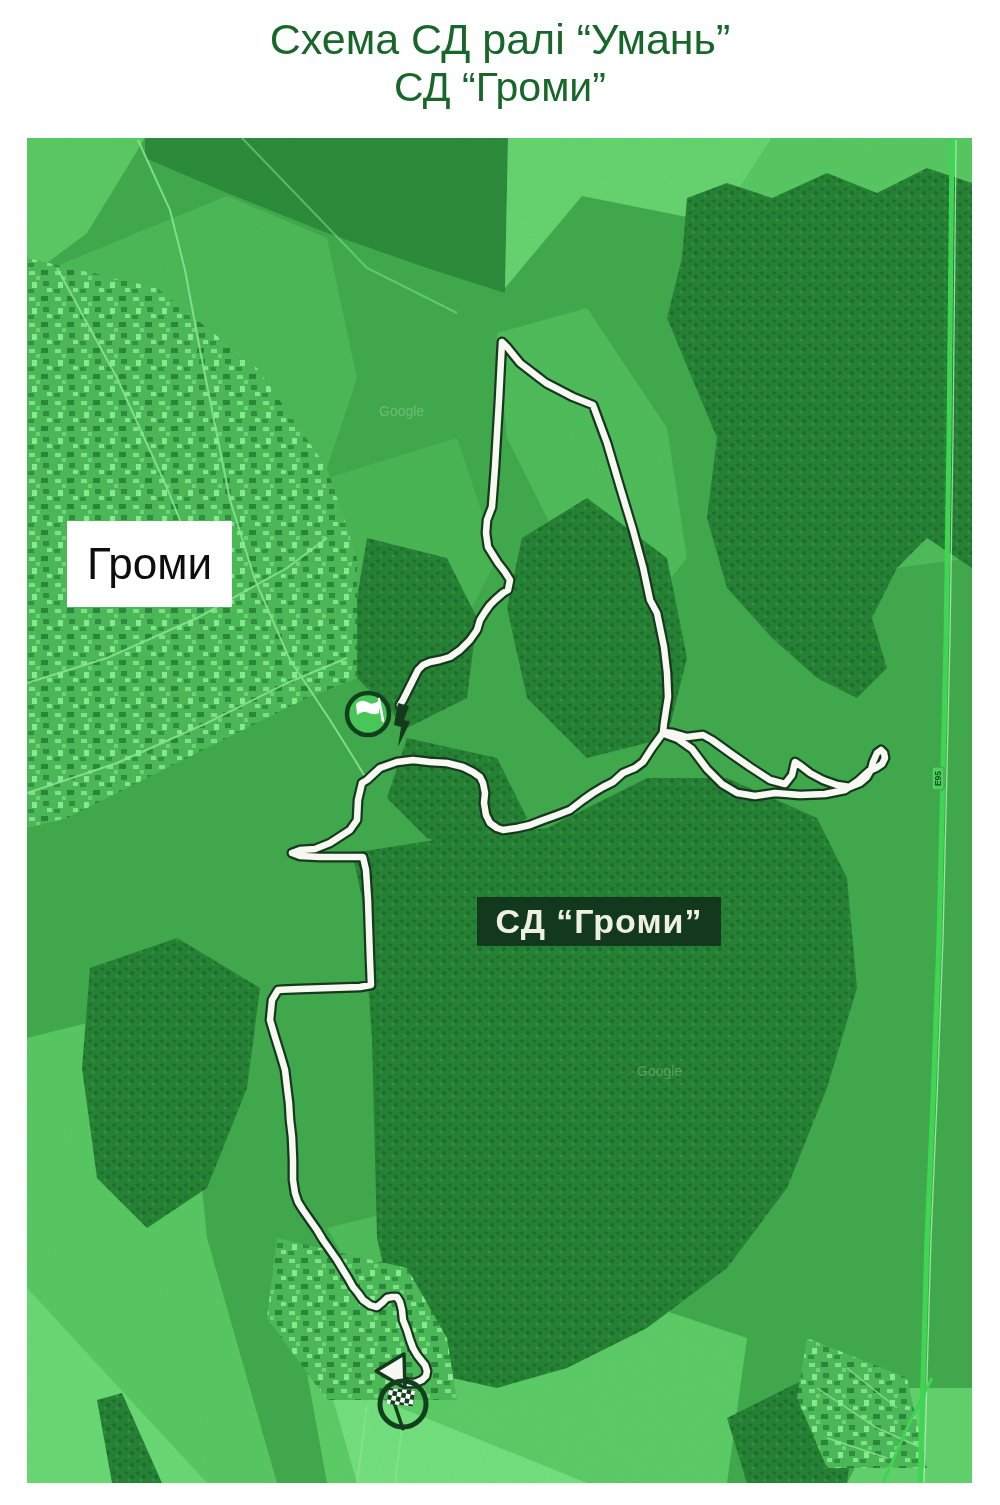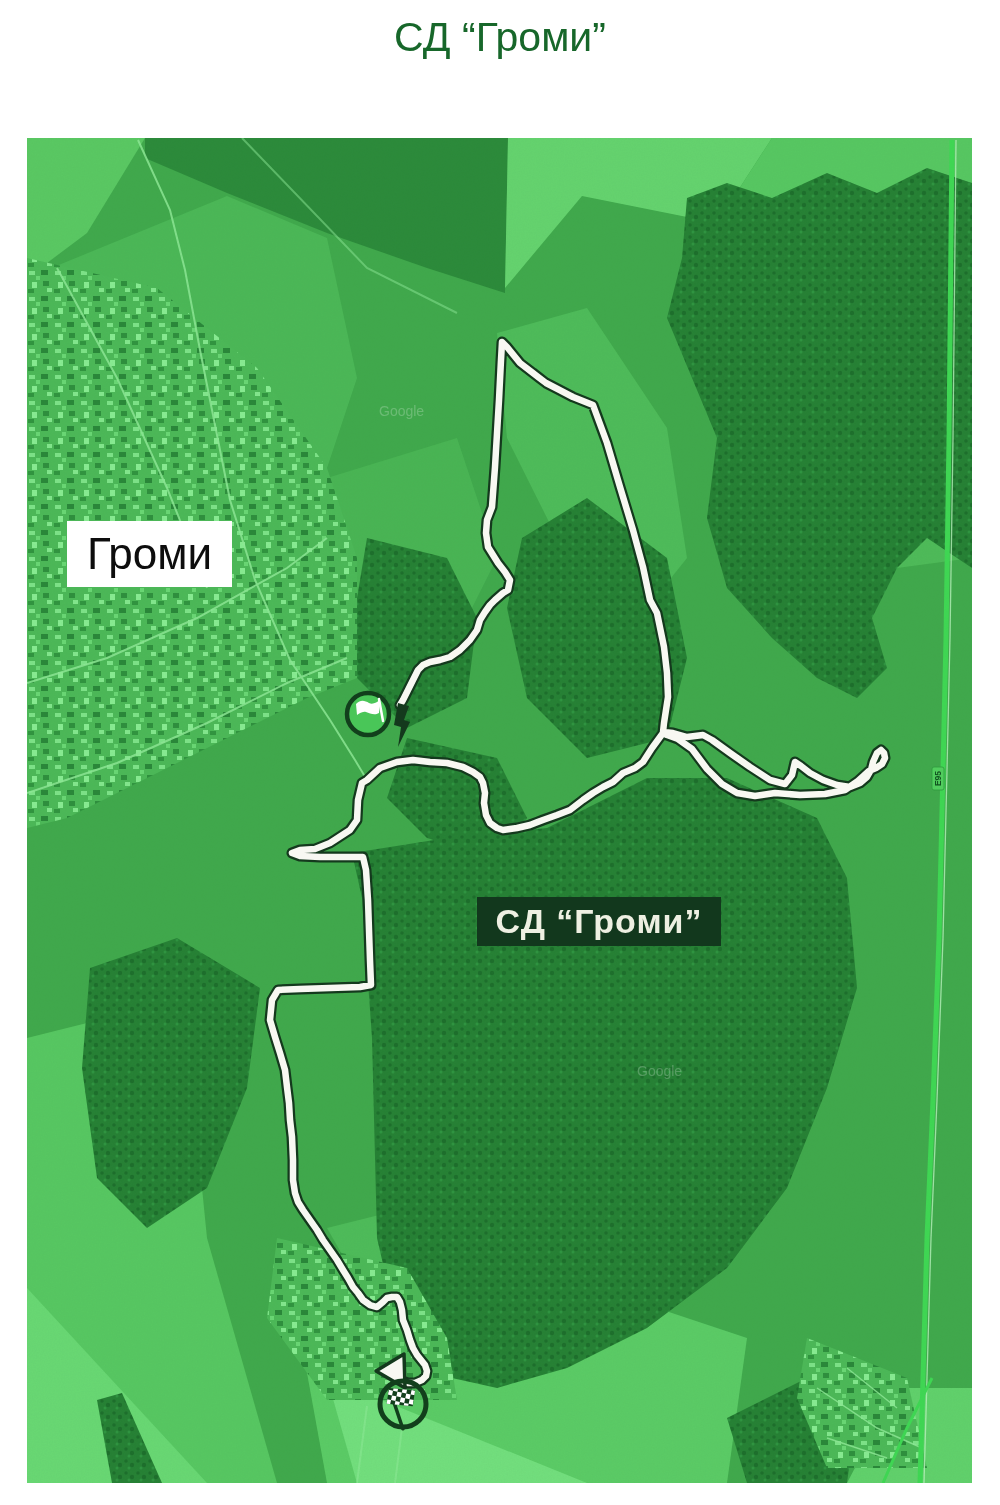--- a/index.html
+++ b/index.html
@@ -3,33 +3,34 @@
 <meta charset="utf-8">
 <style>
   html,body{margin:0;padding:0;background:#ffffff;}
   .page{position:relative;width:1000px;height:1505px;background:#ffffff;overflow:hidden;
         font-family:"Liberation Sans", sans-serif;}
   .title{position:absolute;top:14px;left:0;width:1000px;text-align:center;color:#17672a;}
   .title .l1{font-size:43px;line-height:50px;}
   .title .l2{font-size:41px;line-height:46px;}
   .map{position:absolute;left:27px;top:138px;width:945px;height:1345px;background:#fca5a5;}
   .map svg{position:absolute;left:0;top:0;}
-  .village-label{position:absolute;left:40px;top:383px;width:165px;height:66px;
+  .village-label{position:absolute;left:40px;top:383px;width:165px;height:86px;
         background:#ffffff;color:#0d0d0d;font-size:44px;display:flex;align-items:center;
         justify-content:center;}
   .stage-label{position:absolute;left:450px;top:759px;width:244px;height:49px;
         background:#12381d;color:#eef0e2;font-size:34px;font-weight:bold;display:flex;
         align-items:center;justify-content:center;letter-spacing:1px;}
 </style>
 </head>
 <body>
 
 <div class="page">
 
   <div class="title">
+    <div class="l1">Схема СД ралі “Умань”</div>
     <div class="l2">СД “Громи”</div>
   </div>
 
   <div class="map">
     <svg width="945" height="1345" viewBox="0 0 945 1345">
       <defs>
         <pattern id="villagePat" width="26" height="26" patternUnits="userSpaceOnUse">
           <rect width="26" height="26" fill="#4db958"></rect>
           <rect x="2" y="3" width="6" height="4" fill="#7fe489"></rect>
           <rect x="14" y="2" width="7" height="5" fill="#2a8739"></rect>

